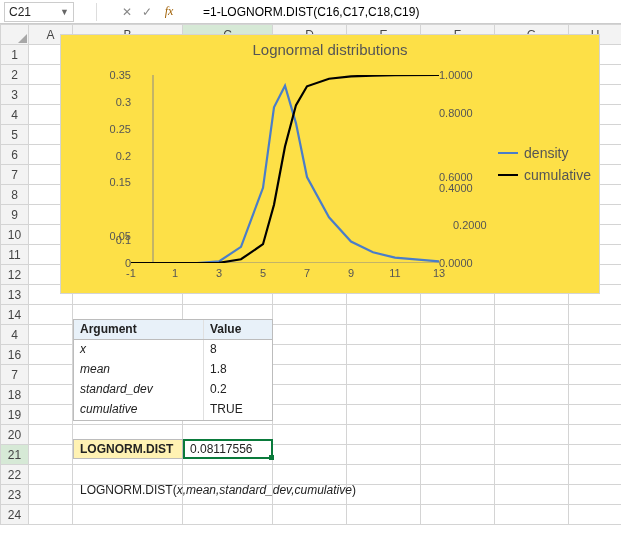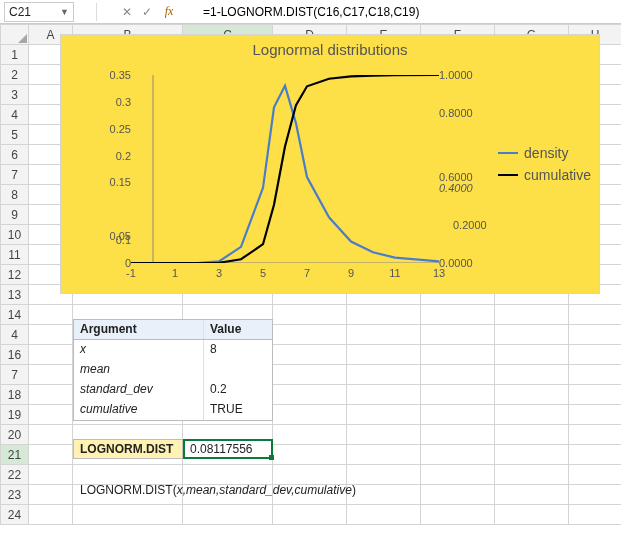--- a/index.html
+++ b/index.html
@@ -463,21 +463,21 @@
         <div style="top: 71.4286%; margin-top: 31px;">0.1</div>
         <div style="top: 57.1429%;">0.15</div>
         <div style="top: 42.8571%;">0.2</div>
         <div style="top: 28.5714%;">0.25</div>
         <div style="top: 14.2857%;">0.3</div>
         <div style="top: 0%;">0.35</div>
       </div>
   <div class="axis-y-right" id="yR">
         <div style="top: 100%;">0.0000</div>
         <div style="top: 80%; margin-left: 14px;">0.2000</div>
-        <div style="top: 60%; font-style: italic;">0.4000</div>
+        <div style="top: 60%;">0.4000</div>
         <div style="top: 40%; margin-top: 27px;">0.6000</div>
         <div style="top: 20%;">0.8000</div>
         <div style="top: 0%;">1.0000</div>
       </div>
   <div class="plot">
     <svg class="plotsvg" id="plotsvg" viewBox="0 0 310 190" preserveAspectRatio="none">
           <line x1="22.142857142857142" y1="0" x2="22.142857142857142" y2="190" stroke="#888" stroke-width="1"></line>
           <line x1="0" y1="190" x2="310" y2="190" stroke="#888" stroke-width="1"></line>
           <line x1="0" y1="190" x2="0" y2="194" stroke="#888" stroke-width="1"></line>
           <line x1="44.285714285714285" y1="190" x2="44.285714285714285" y2="194" stroke="#888" stroke-width="1"></line>
@@ -517,20 +517,21 @@
   <div class="dt-row dt-header">
     <div class="dt-col1">Argument</div>
     <div class="dt-col2">Value</div>
   </div>
   <div class="dt-row">
     <div class="dt-col1">x</div>
     <div class="dt-col2">8</div>
   </div>
   <div class="dt-row">
     <div class="dt-col1">mean</div>
+    <div class="dt-col2">1.8</div>
   </div>
   <div class="dt-row">
     <div class="dt-col1">standard_dev</div>
     <div class="dt-col2">0.2</div>
   </div>
   <div class="dt-row">
     <div class="dt-col1">cumulative</div>
     <div class="dt-col2">TRUE</div>
   </div>
 </div>

